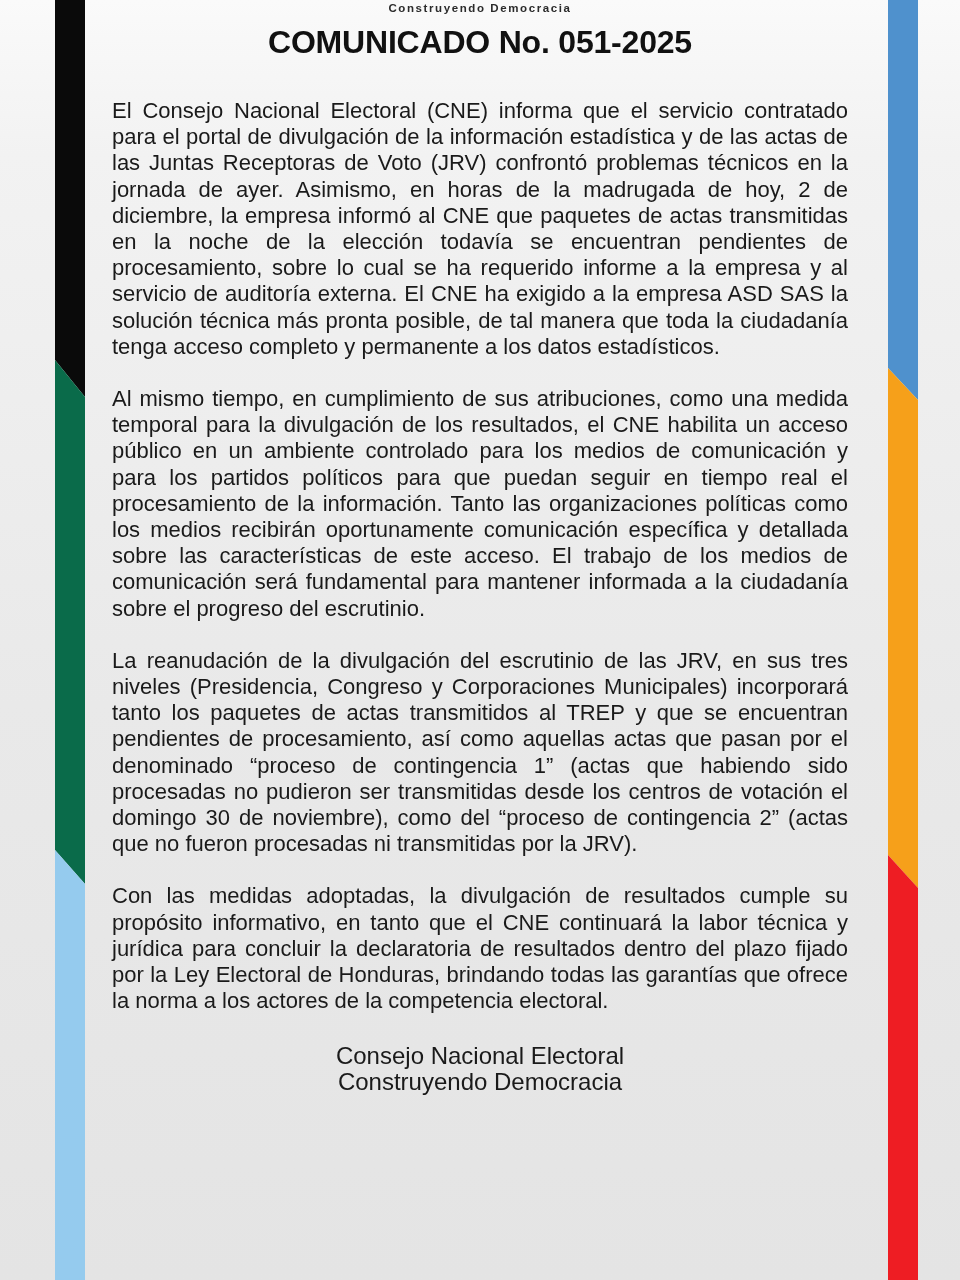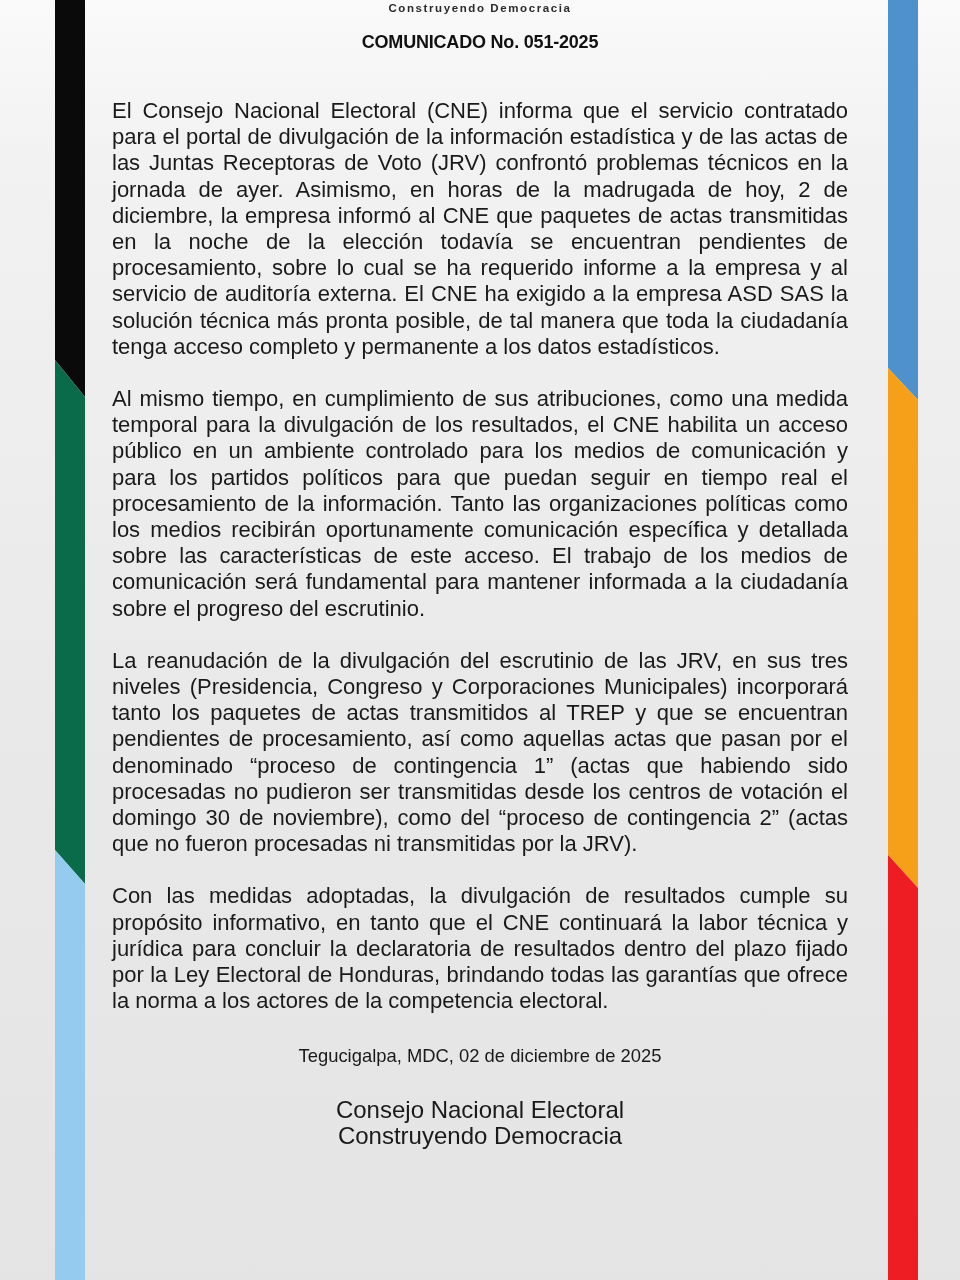--- a/index.html
+++ b/index.html
@@ -49,21 +49,21 @@
     font-weight: bold;
     letter-spacing: 1.6px;
     color: #2b2b2b;
     padding-top: 1px;
     line-height: 14px;
     white-space: nowrap;
   }
 
   .doc-title {
     text-align: center;
-    font-size: 18px;
+    font-size: 32px;
     font-weight: bold;
     color: #111;
     letter-spacing: -0.2px;
     margin-top: 11px;
     line-height: 32px;
   }
 
   .body-copy {
     margin-top: 40px;
   }
@@ -124,21 +124,20 @@
 
     <h1 class="doc-title">COMUNICADO No. 051-2025</h1>
 
     <div class="body-copy">
       <p class="para">El Consejo Nacional Electoral (CNE) informa que el servicio contratado para el portal de divulgación de la información estadística y de las actas de las Juntas Receptoras de Voto (JRV) confrontó problemas técnicos en la jornada de ayer. Asimismo, en horas de la madrugada de hoy, 2 de diciembre, la empresa informó al CNE que paquetes de actas transmitidas en la noche de la elección todavía se encuentran pendientes de procesamiento, sobre lo cual se ha requerido informe a la empresa y al servicio de auditoría externa. El CNE ha exigido a la empresa ASD SAS la solución técnica más pronta posible, de tal manera que toda la ciudadanía tenga acceso completo y permanente a los datos estadísticos.</p>
       <p class="para">Al mismo tiempo, en cumplimiento de sus atribuciones, como una medida temporal para la divulgación de los resultados, el CNE habilita un acceso público en un ambiente controlado para los medios de comunicación y para los partidos políticos para que puedan seguir en tiempo real el procesamiento de la información. Tanto las organizaciones políticas como los medios recibirán oportunamente comunicación específica y detallada sobre las características de este acceso. El trabajo de los medios de comunicación será fundamental para mantener informada a la ciudadanía sobre el progreso del escrutinio.</p>
       <p class="para">La reanudación de la divulgación del escrutinio de las JRV, en sus tres niveles (Presidencia, Congreso y Corporaciones Municipales) incorporará tanto los paquetes de actas transmitidos al TREP y que se encuentran pendientes de procesamiento, así como aquellas actas que pasan por el denominado “proceso de contingencia 1” (actas que habiendo sido procesadas no pudieron ser transmitidas desde los centros de votación el domingo 30 de noviembre), como del “proceso de contingencia 2” (actas que no fueron procesadas ni transmitidas por la JRV).</p>
       <p class="para">Con las medidas adoptadas, la divulgación de resultados cumple su propósito informativo, en tanto que el CNE continuará la labor técnica y jurídica para concluir la declaratoria de resultados dentro del plazo fijado por la Ley Electoral de Honduras, brindando todas las garantías que ofrece la norma a los actores de la competencia electoral.</p>
     </div>
 
-    <div class="closing">Tegucigalpa, MDC, 02 de diciembre de 2025</div>
 
     <div class="signature">
       <span>Consejo Nacional Electoral</span>
       <span class="line2">Construyendo Democracia</span>
     </div>
 
   </div>
 </div>
 
 </body></html>

